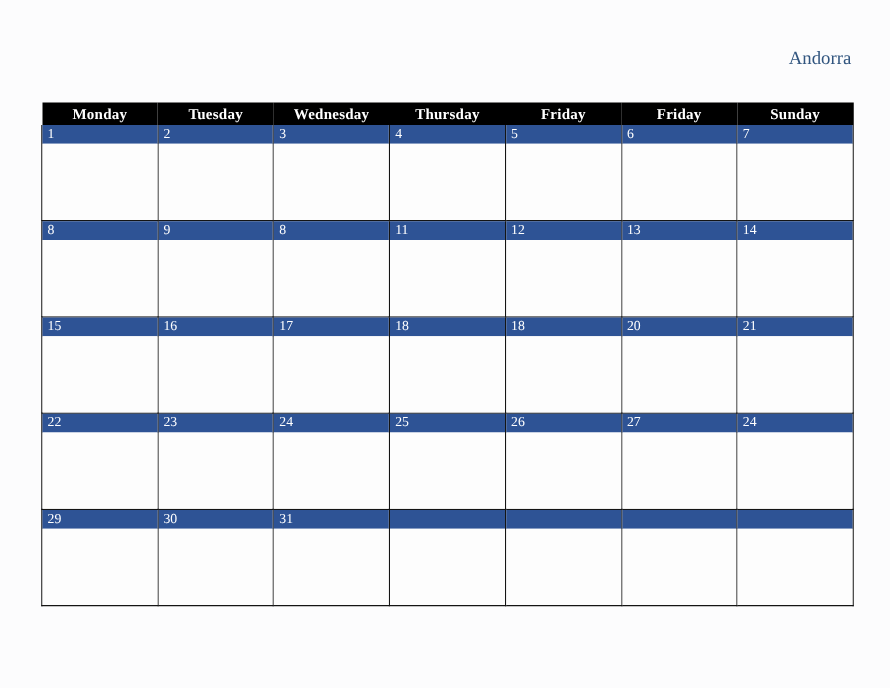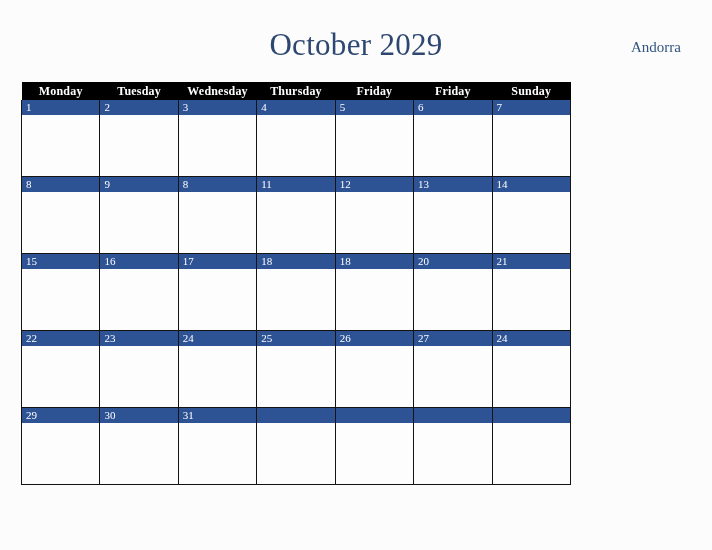--- a/index.html
+++ b/index.html
@@ -84,23 +84,23 @@
     right: 31px;
     top: 39px;
     font-family: "Liberation Serif", serif;
     font-size: 15px;
     color: #31557f;
   }
 
   
   .calendar {
     position: absolute;
-    left: 21px;
+    left: 33px;
     top: 82px;
-    width: 550px;
+    width: 650px;
     border-collapse: collapse;
     table-layout: fixed;
   }
 
   .calendar th {
     background: #000000;
     color: #ffffff;
     font-family: "Liberation Serif", serif;
     font-size: 12px;
     font-weight: bold;
@@ -144,21 +144,20 @@
   }
 </style>
 </head>
 <body>
 
 <div class="page">
 
   <div class="header">
 
 
-    <div class="title">October 2029</div>
 
     <div class="country">Andorra</div>
 
   </div>
 
   <table class="calendar">
     <thead>
       <tr>
         <th>Monday</th>
         <th>Tuesday</th>

